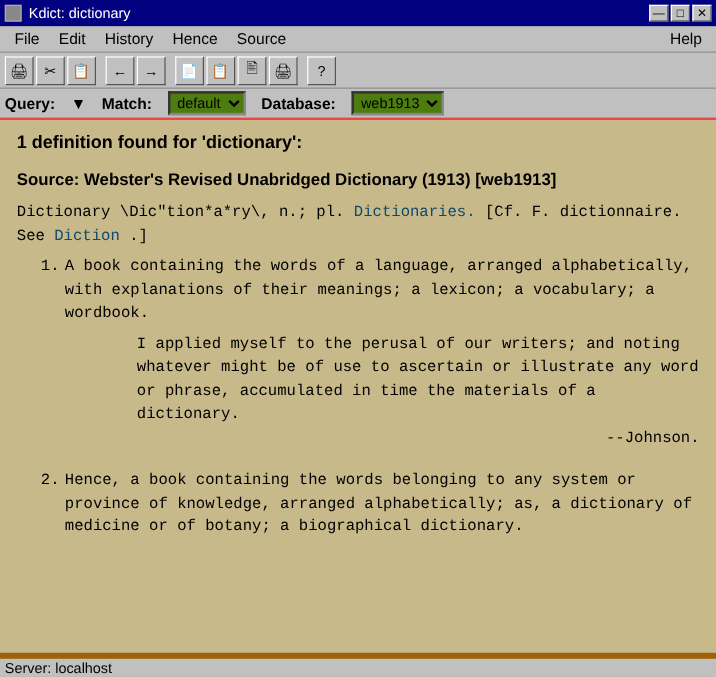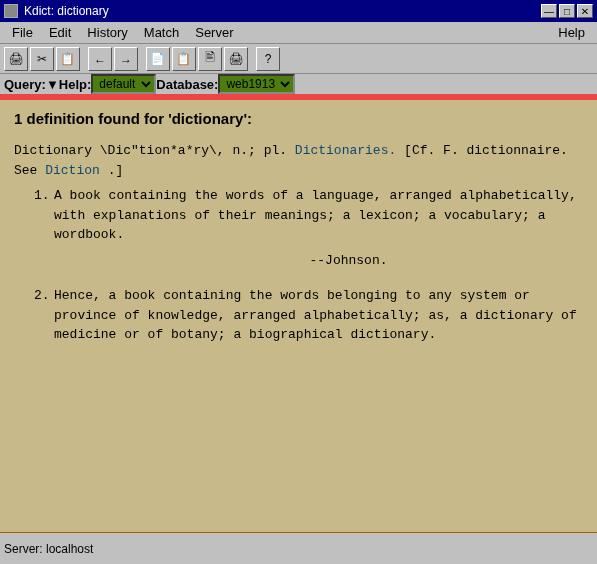--- a/index.html
+++ b/index.html
@@ -66,26 +66,26 @@
       border-bottom-color: #555;
       display: flex; align-items: center; justify-content: center;
       font-size: 12px;
       cursor: pointer;
     }
     .tb-separator { width: 4px; height: 24px; }
 
     
     .querybar {
       background: #c0c0c0;
-      border-bottom: 6px solid #ef4444;
+      border-bottom: 2px solid #ef4444;
       display: flex;
       align-items: center;
       height: 26px;
       padding: 2px 4px;
-      gap: 0;
+      gap: 13px;
       font-size: 13px;
     }
     .querybar label { font-weight: bold; }
     .query-input {
       background: white;
       border: 2px inset #888;
       height: 20px;
       width: 180px;
       font-size: 13px;
       padding: 0 2px;
@@ -124,27 +124,27 @@
     .dict-header { margin-bottom: 6px; }
     .red-link { color: #0c4a6e; }
     .definition-list { margin-left: 20px; }
     .def-item { margin-bottom: 10px; display: flex; gap: 4px; }
     .def-number { min-width: 16px; }
     .def-text { flex: 1; }
     .quote-block {
       margin: 6px 0 6px 60px;
       line-height: 1.5;
     }
-    .quote-attribution { text-align: center; }
+    .quote-attribution { text-align: right; }
 
     
     .statusbar {
       background: #c0c0c0;
-      border-top: 1px solid #a16207;
-      height: 32px;
+      border-top: 5px solid #a16207;
+      height: 20px;
       display: flex;
       align-items: center;
       padding: 0 4px;
       font-size: 12px;
     }
   </style>
 </head>
 <body>
 
 <div class="titlebar">
@@ -156,22 +156,22 @@
     <div class="titlebar-btn">—</div>
     <div class="titlebar-btn">□</div>
     <div class="titlebar-btn">✕</div>
   </div>
 </div>
 
 <div class="menubar">
   <div class="menu-item">File</div>
   <div class="menu-item">Edit</div>
   <div class="menu-item">History</div>
-  <div class="menu-item">Match</div>
-  <div class="menu-item">Server</div>
+  <div class="menu-item">Hence</div>
+  <div class="menu-item">Source</div>
   <div class="menu-item menu-help">Help</div>
 </div>
 
 <div class="toolbar">
   <div class="tb-btn">🖨</div>
   <div class="tb-btn">✂</div>
   <div class="tb-btn">📋</div>
   <div class="tb-separator"></div>
   <div class="tb-btn">←</div>
   <div class="tb-btn">→</div>
@@ -180,49 +180,51 @@
   <div class="tb-btn">📋</div>
   <div class="tb-btn">🖹</div>
   <div class="tb-btn">🖨</div>
   <div class="tb-separator"></div>
   <div class="tb-btn">?</div>
 </div>
 
 <div class="querybar">
   <label>Query:</label>
   <span>▼</span>
-  <label>Help:</label>
+  <label>Match:</label>
   <select class="query-dropdown">
     <option>default</option>
   </select>
   <label>Database:</label>
   <select class="query-dropdown">
     <option>web1913</option>
   </select>
 </div>
 
 <div class="content">
   <div class="result-count">1 definition found for 'dictionary':</div>
 
+  <div class="source-line">Source: Webster's Revised Unabridged Dictionary (1913) [web1913]</div>
 
   <div class="dict-entry">
     <div class="dict-header">
       <span>Dictionary \Dic"tion*a*ry\, n.; pl.</span>
       <span class="red-link">Dictionaries.</span>
       <span> [Cf. F. dictionnaire. See </span>
       <span class="red-link">Diction</span>
       <span>.]</span>
     </div>
 
     <div class="definition-list">
       <div class="def-item">
         <span class="def-number">1.</span>
         <div class="def-text">
           <span>A book containing the words of a language, arranged alphabetically, with explanations of their meanings; a lexicon; a vocabulary; a wordbook.</span>
           <div class="quote-block">
+            <div>I applied myself to the perusal of our writers; and noting whatever might be of use to ascertain or illustrate any word or phrase, accumulated in time the materials of a dictionary.</div>
             <div class="quote-attribution">--Johnson.</div>
           </div>
         </div>
       </div>
 
       <div class="def-item">
         <span class="def-number">2.</span>
         <div class="def-text">Hence, a book containing the words belonging to any system or province of knowledge, arranged alphabetically; as, a dictionary of medicine or of botany; a biographical dictionary.</div>
       </div>
     </div>

